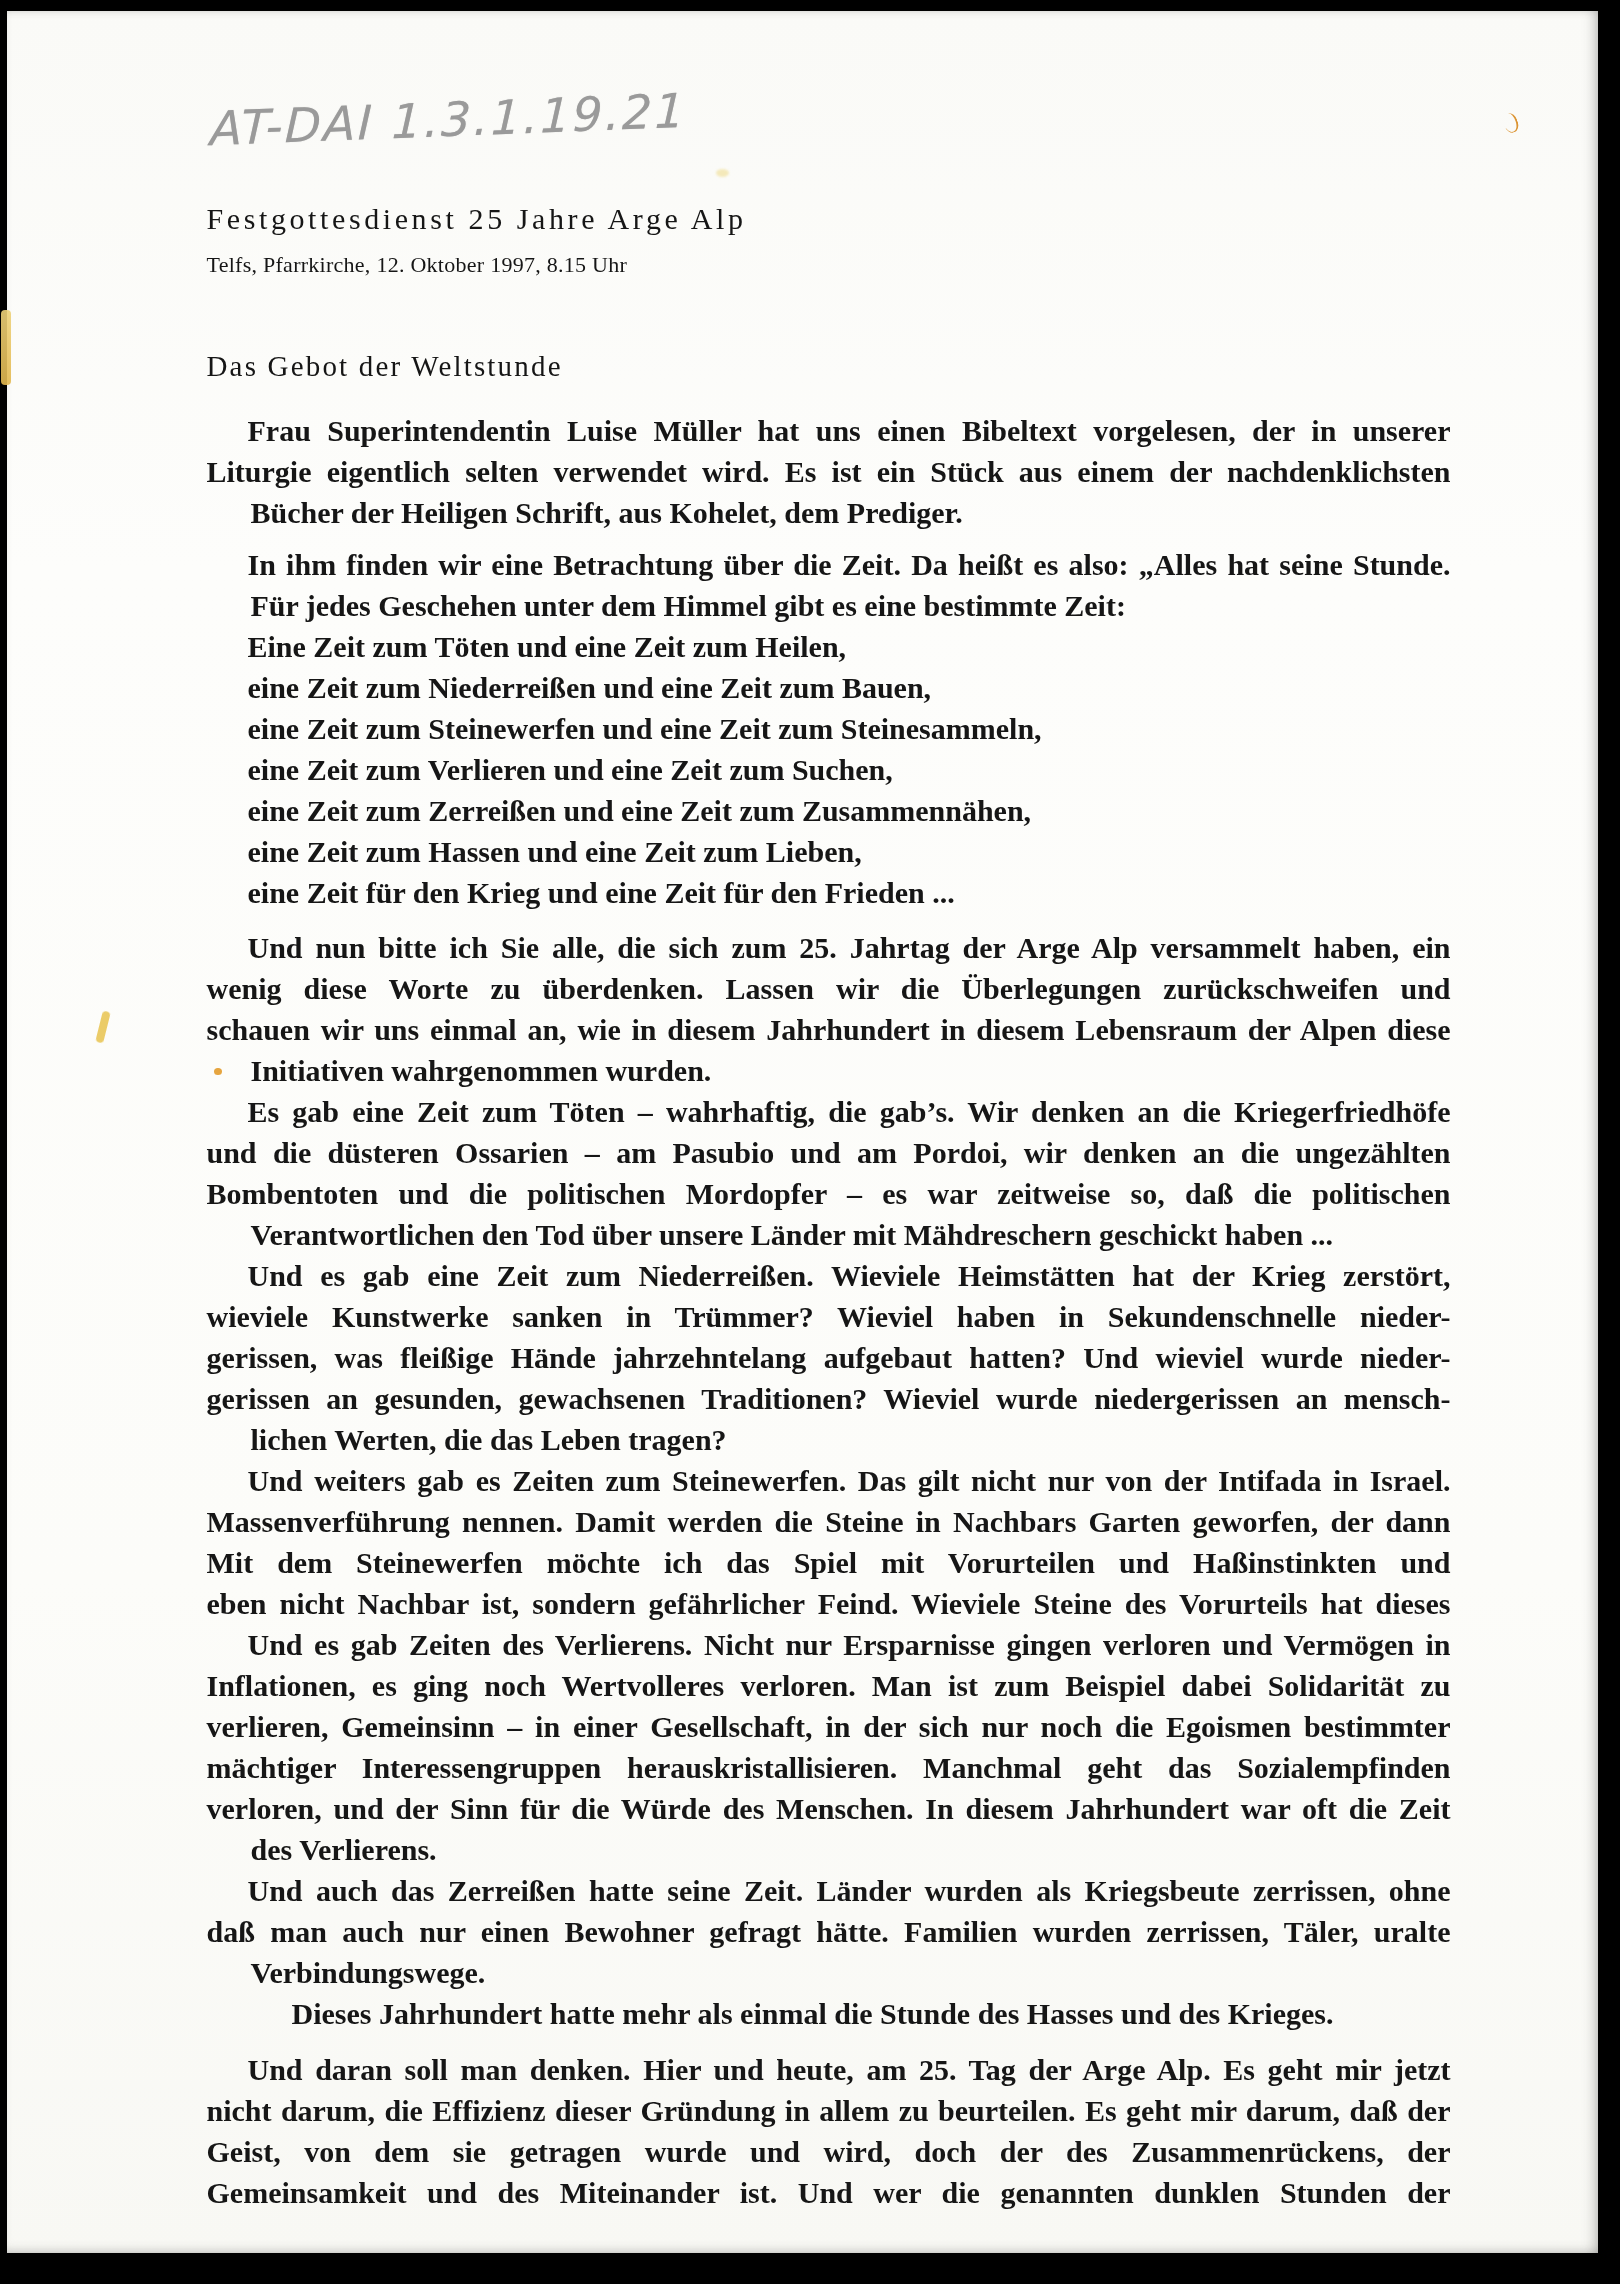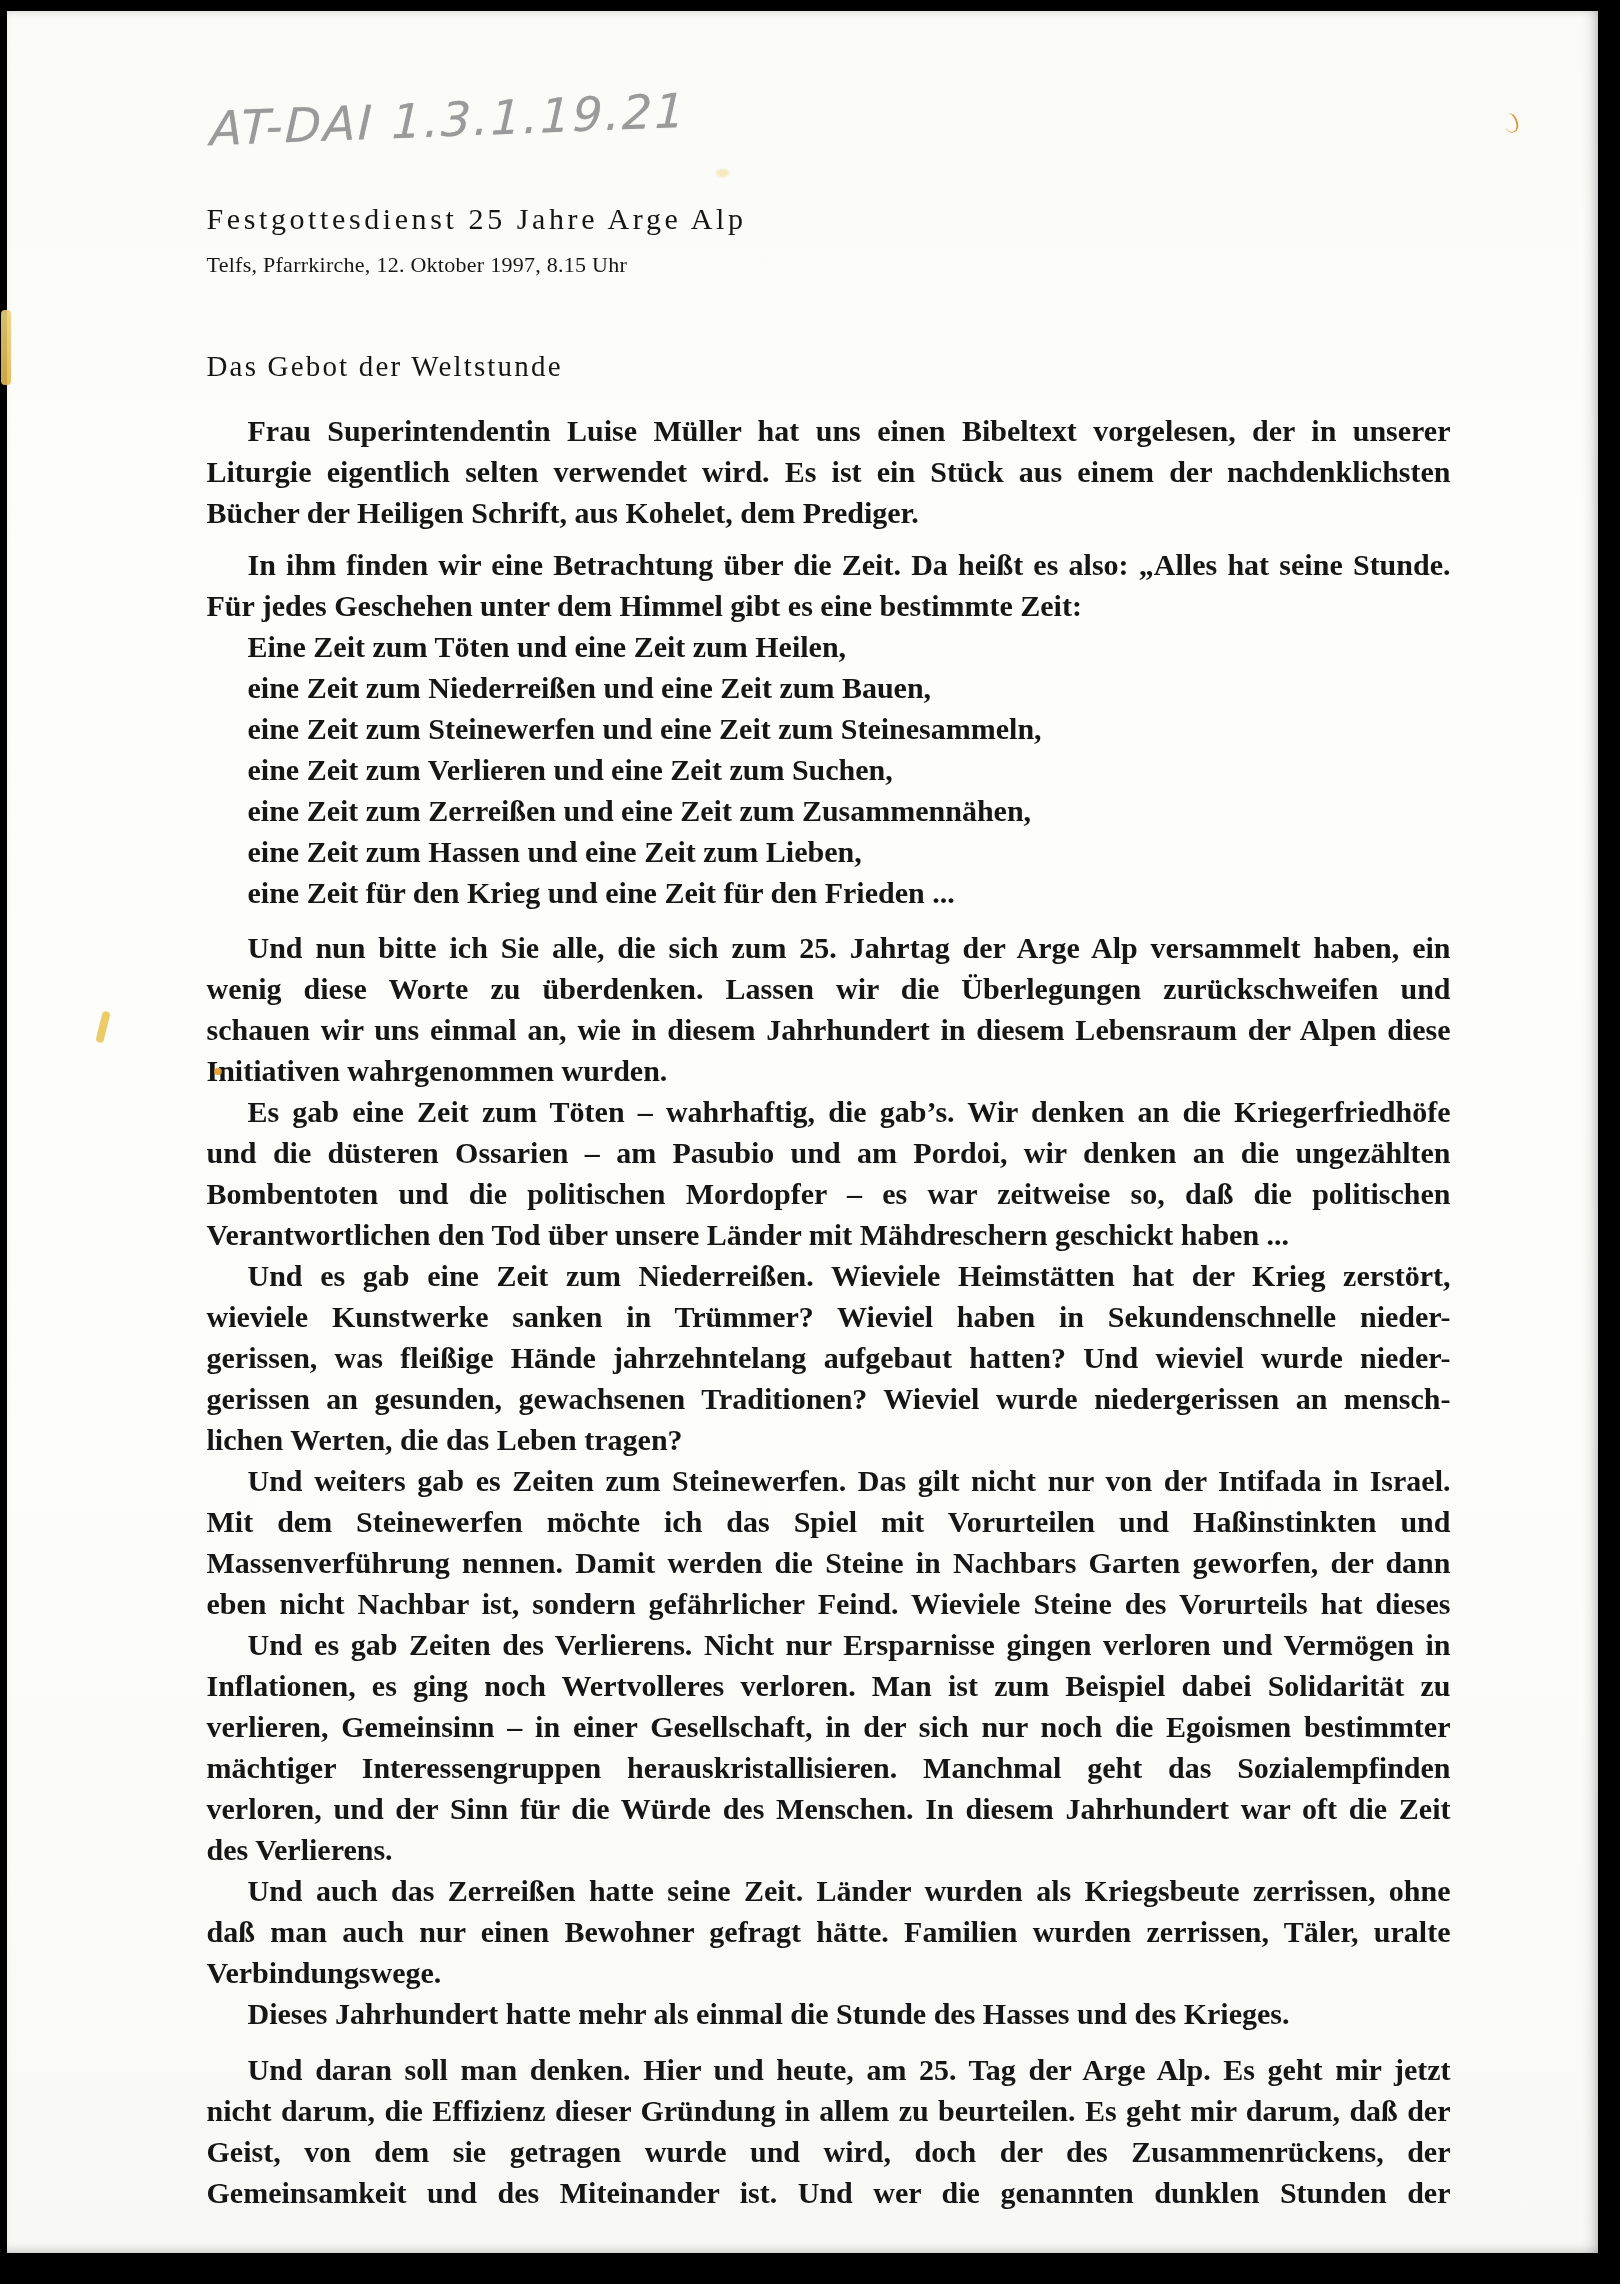--- a/index.html
+++ b/index.html
@@ -46,21 +46,21 @@
     line-height: 46px;
     white-space: nowrap;
   }
   .body-text { margin-top: 21px; font-size: 30px; }
   .block { margin: 0; font-weight: bold; }
   .block.gap-s { margin-top: 11.3px; }
   .block.gap-m { margin-top: 14.6px; }
   .bline, .vline { line-height: 41px; }
   .bline { text-align: justify; text-align-last: justify; }
   .bline.first { padding-left: 41px; }
-  .bline.last { text-align: left; text-align-last: left; }
+  .bline.last { text-align: left; text-align-last: left; margin-left: 44px; }
   .vline { padding-left: 41px; text-align: left; }
   
   .artifact { position: absolute; pointer-events: none; }
   .edge-stain {
     left: 0.8px; top: 310px; width: 10.5px; height: 75px;
     background: linear-gradient(180deg, #eed27a, #e3b84f);
     opacity: .9; border-radius: 4px;
   }
   .dot-stain-1 {
     left: 716px; top: 169px; width: 13px; height: 8px;
@@ -128,22 +128,22 @@
         </div>
         <div class="block">
           <div class="bline first">Und es gab eine Zeit zum Niederreißen. Wieviele Heimstätten hat der Krieg zerstört,</div>
           <div class="bline">wieviele Kunstwerke sanken in Trümmer? Wieviel haben in Sekundenschnelle nieder-</div>
           <div class="bline">gerissen, was fleißige Hände jahrzehntelang aufgebaut hatten? Und wieviel wurde nieder-</div>
           <div class="bline">gerissen an gesunden, gewachsenen Traditionen? Wieviel wurde niedergerissen an mensch-</div>
           <div class="bline last">lichen Werten, die das Leben tragen?</div>
         </div>
         <div class="block">
           <div class="bline first">Und weiters gab es Zeiten zum Steinewerfen. Das gilt nicht nur von der Intifada in Israel.</div>
+          <div class="bline">Massenverführung nennen. Damit werden die Steine in Nachbars Garten geworfen, der dann</div>
           <div class="bline">Mit dem Steinewerfen möchte ich das Spiel mit Vorurteilen und Haßinstinkten und</div>
-          <div class="bline">Massenverführung nennen. Damit werden die Steine in Nachbars Garten geworfen, der dann</div>
           <div class="bline">eben nicht Nachbar ist, sondern gefährlicher Feind. Wieviele Steine des Vorurteils hat dieses</div>
         </div>
         <div class="block">
           <div class="bline first">Und es gab Zeiten des Verlierens. Nicht nur Ersparnisse gingen verloren und Vermögen in</div>
           <div class="bline">Inflationen, es ging noch Wertvolleres verloren. Man ist zum Beispiel dabei Solidarität zu</div>
           <div class="bline">verlieren, Gemeinsinn – in einer Gesellschaft, in der sich nur noch die Egoismen bestimmter</div>
           <div class="bline">mächtiger Interessengruppen herauskristallisieren. Manchmal geht das Sozialempfinden</div>
           <div class="bline">verloren, und der Sinn für die Würde des Menschen. In diesem Jahrhundert war oft die Zeit</div>
           <div class="bline last">des Verlierens.</div>
         </div>

